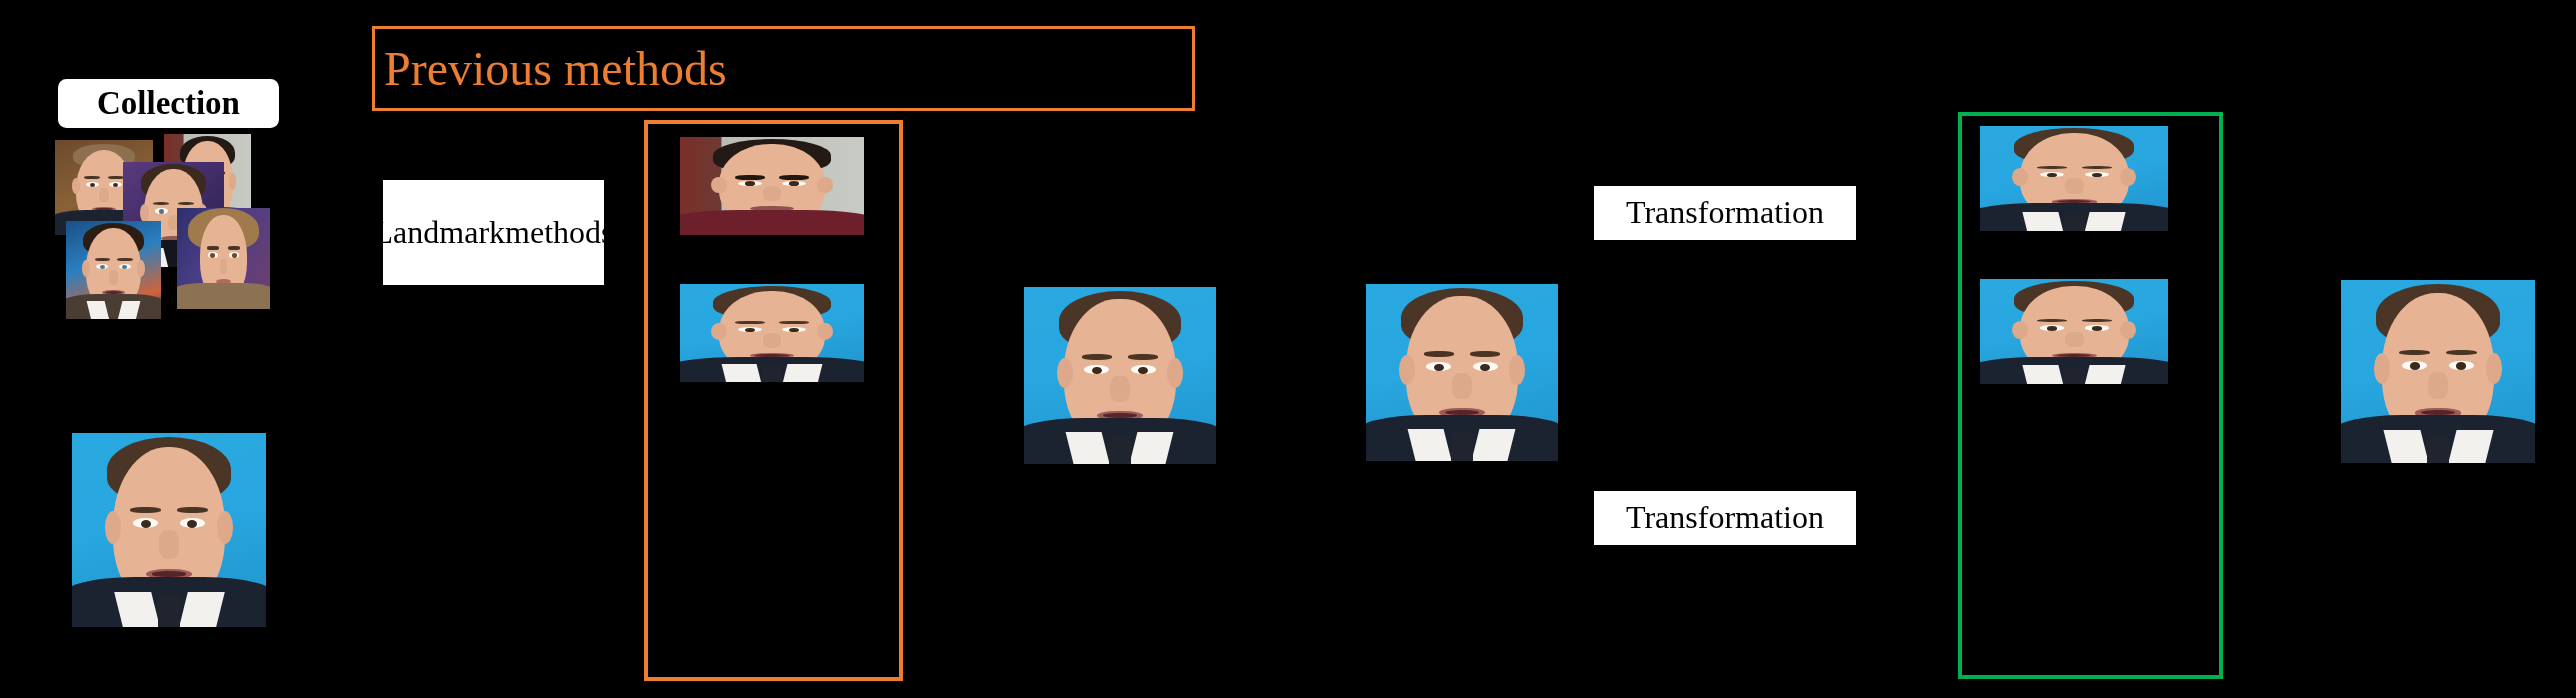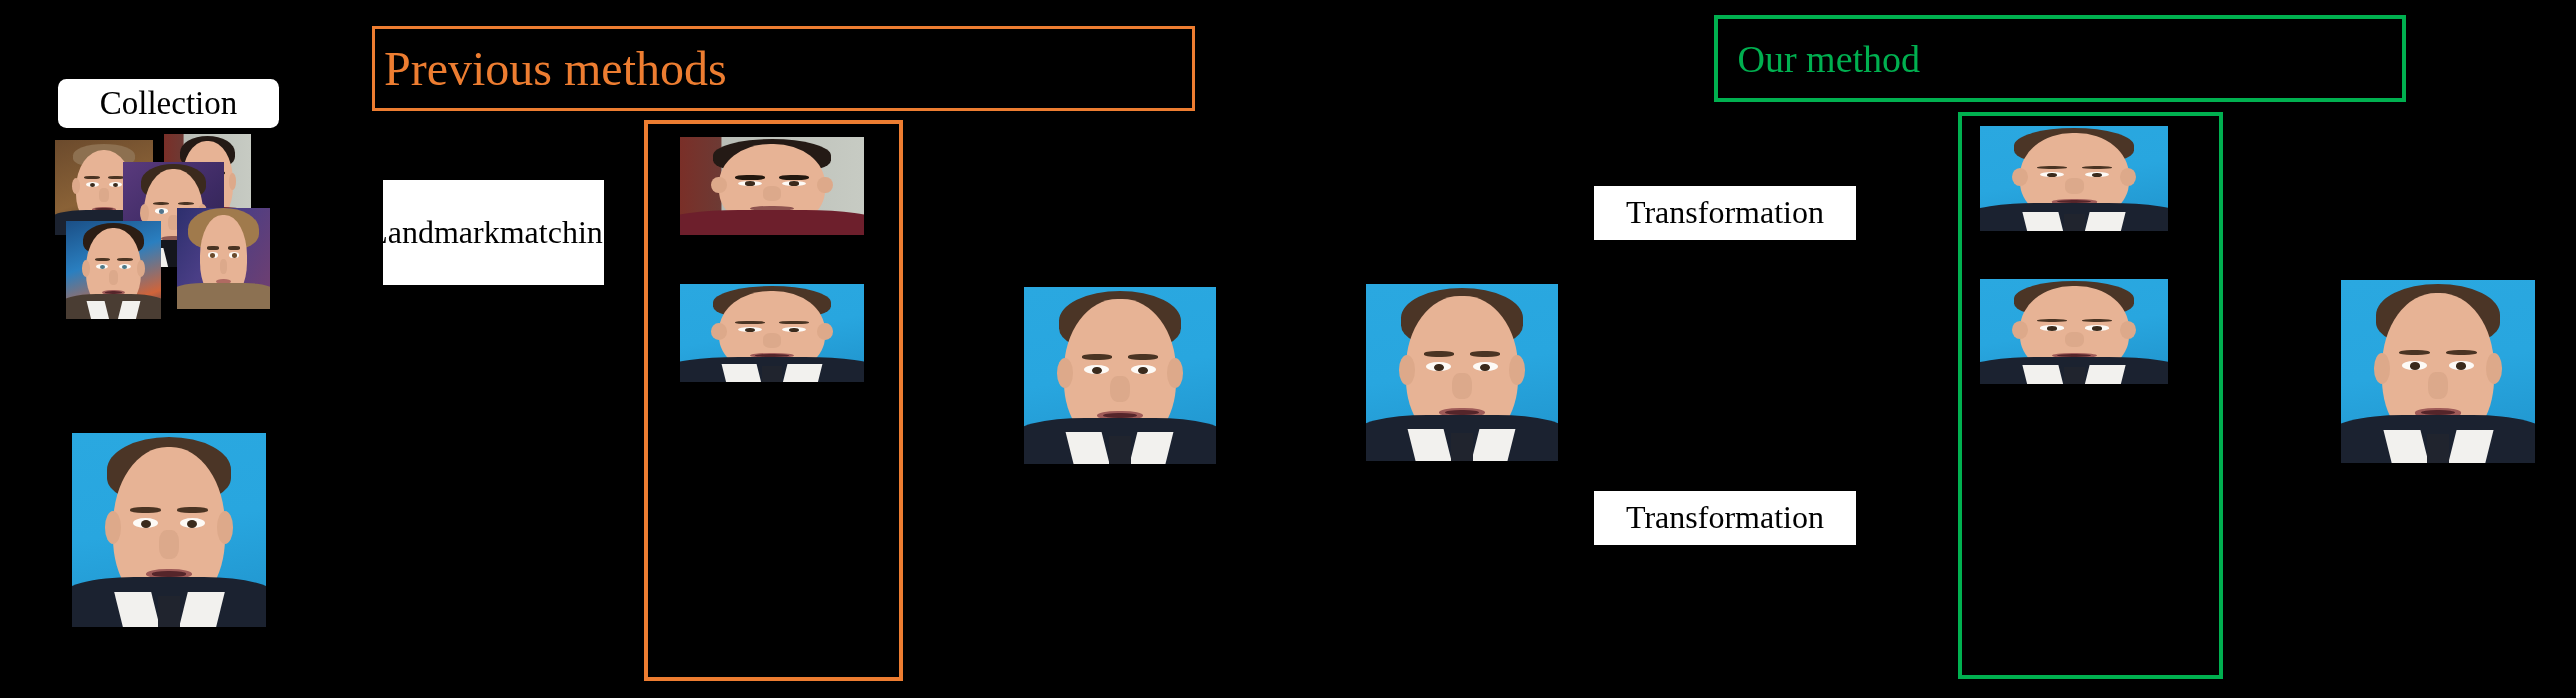--- a/index.html
+++ b/index.html
@@ -28,20 +28,21 @@
     justify-content: center;
     text-align: center;
     line-height: 1.12;
     font-family: "Liberation Serif", "DejaVu Serif", serif;
     box-sizing: border-box;
   }
   #chip-collection {
     left: 58px; top: 79px; width: 221px; height: 49px;
     border-radius: 8.5px;
     font-size: 33px;
+    font-weight: bold;
   }
   #chip-landmark {
     left: 383px; top: 180px; width: 221px; height: 105px;
     font-size: 32px;
   }
   #chip-landmark span { display: block; }
   #chip-transform-1 {
     left: 1594px; top: 186px; width: 262px; height: 54px;
     font-size: 32px;
   }
@@ -263,21 +264,21 @@
       <div class="collar-r"></div>
     <div class="tie"></div>
   </div>
 
   <div class="banner abs" id="banner-previous">
     <span>Previous methods</span>
   </div>
 
   <div class="label-chip abs" id="chip-landmark">
     <span>Landmark</span>
-    <span>matching</span>
+    <span>methods</span>
   </div>
 
   <div class="group-outline abs" id="group-previous-faces">
     <div class="face" style="left:32px; top:13.4px; width:184px; height:98px;">
       <div class="bg bg-brick"></div>
       <div class="hair" style="background:#241a15;"></div>
       <div class="head"></div>
       <div class="ear-left"></div>
         <div class="ear-right"></div>
       <div class="brow-l" style="background:#23180f;height:5%;"></div>
@@ -348,23 +349,20 @@
       <div class="pupil-r"></div>
     <div class="nose"></div>
     <div class="mouth"></div>
       <div class="mouth-open"></div>
     <div class="suit"></div>
     <div class="collar-l"></div>
       <div class="collar-r"></div>
     <div class="tie"></div>
   </div>
 
-  <div class="banner abs" id="banner-our">
-    <span>Our method</span>
-  </div>
 
   <div class="label-chip abs" id="chip-transform-1">Transformation</div>
 
   <div class="label-chip abs" id="chip-transform-2">Transformation</div>
 
   <div class="group-outline abs" id="group-our-faces">
     <div class="face" style="left:18.3px; top:9.8px; width:188px; height:105px;">
       <div class="bg bg-studio"></div>
       <div class="hair"></div>
       <div class="head"></div>

